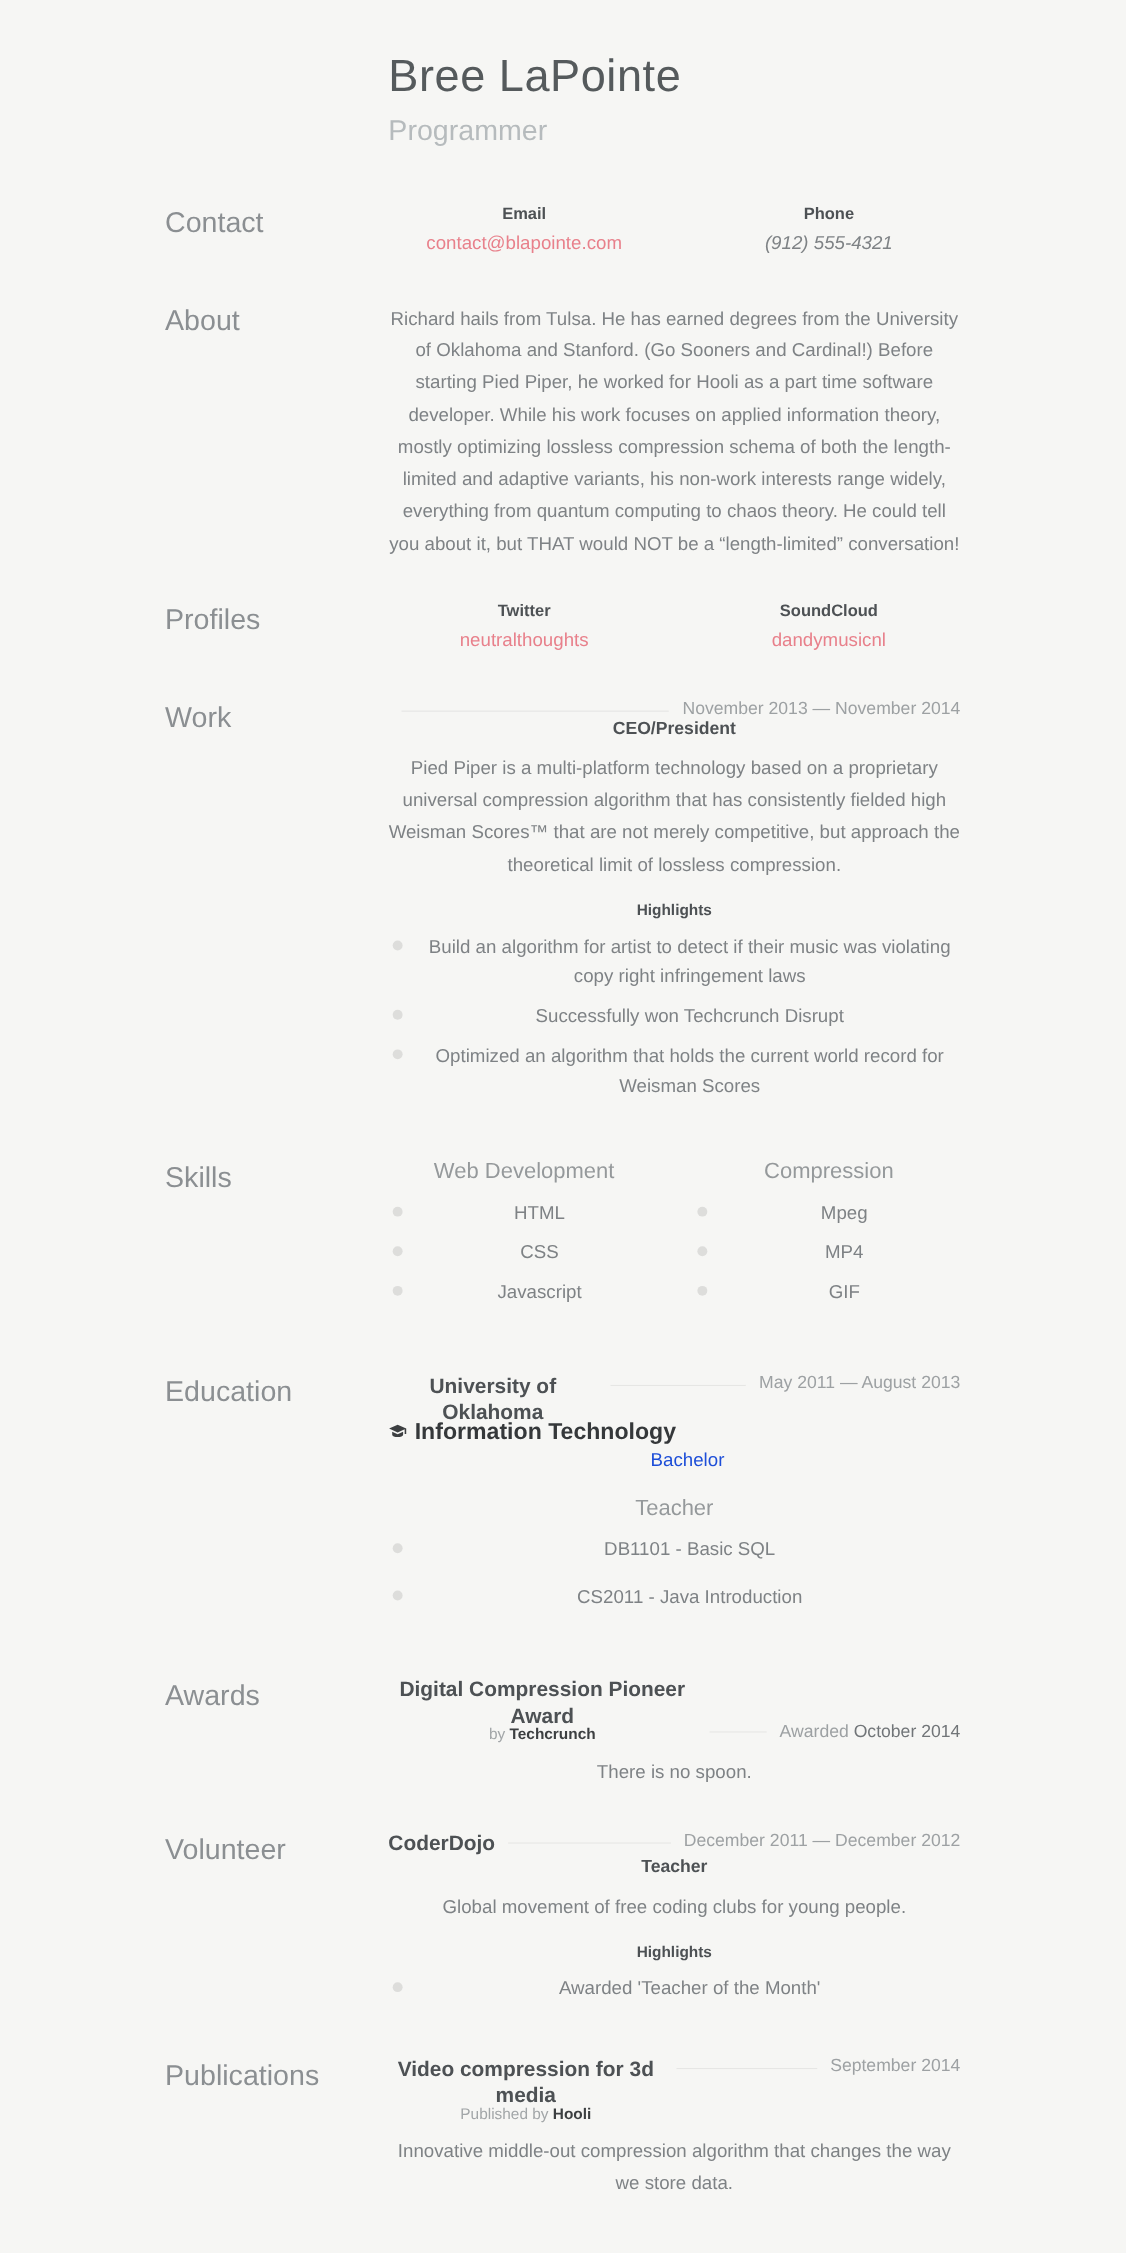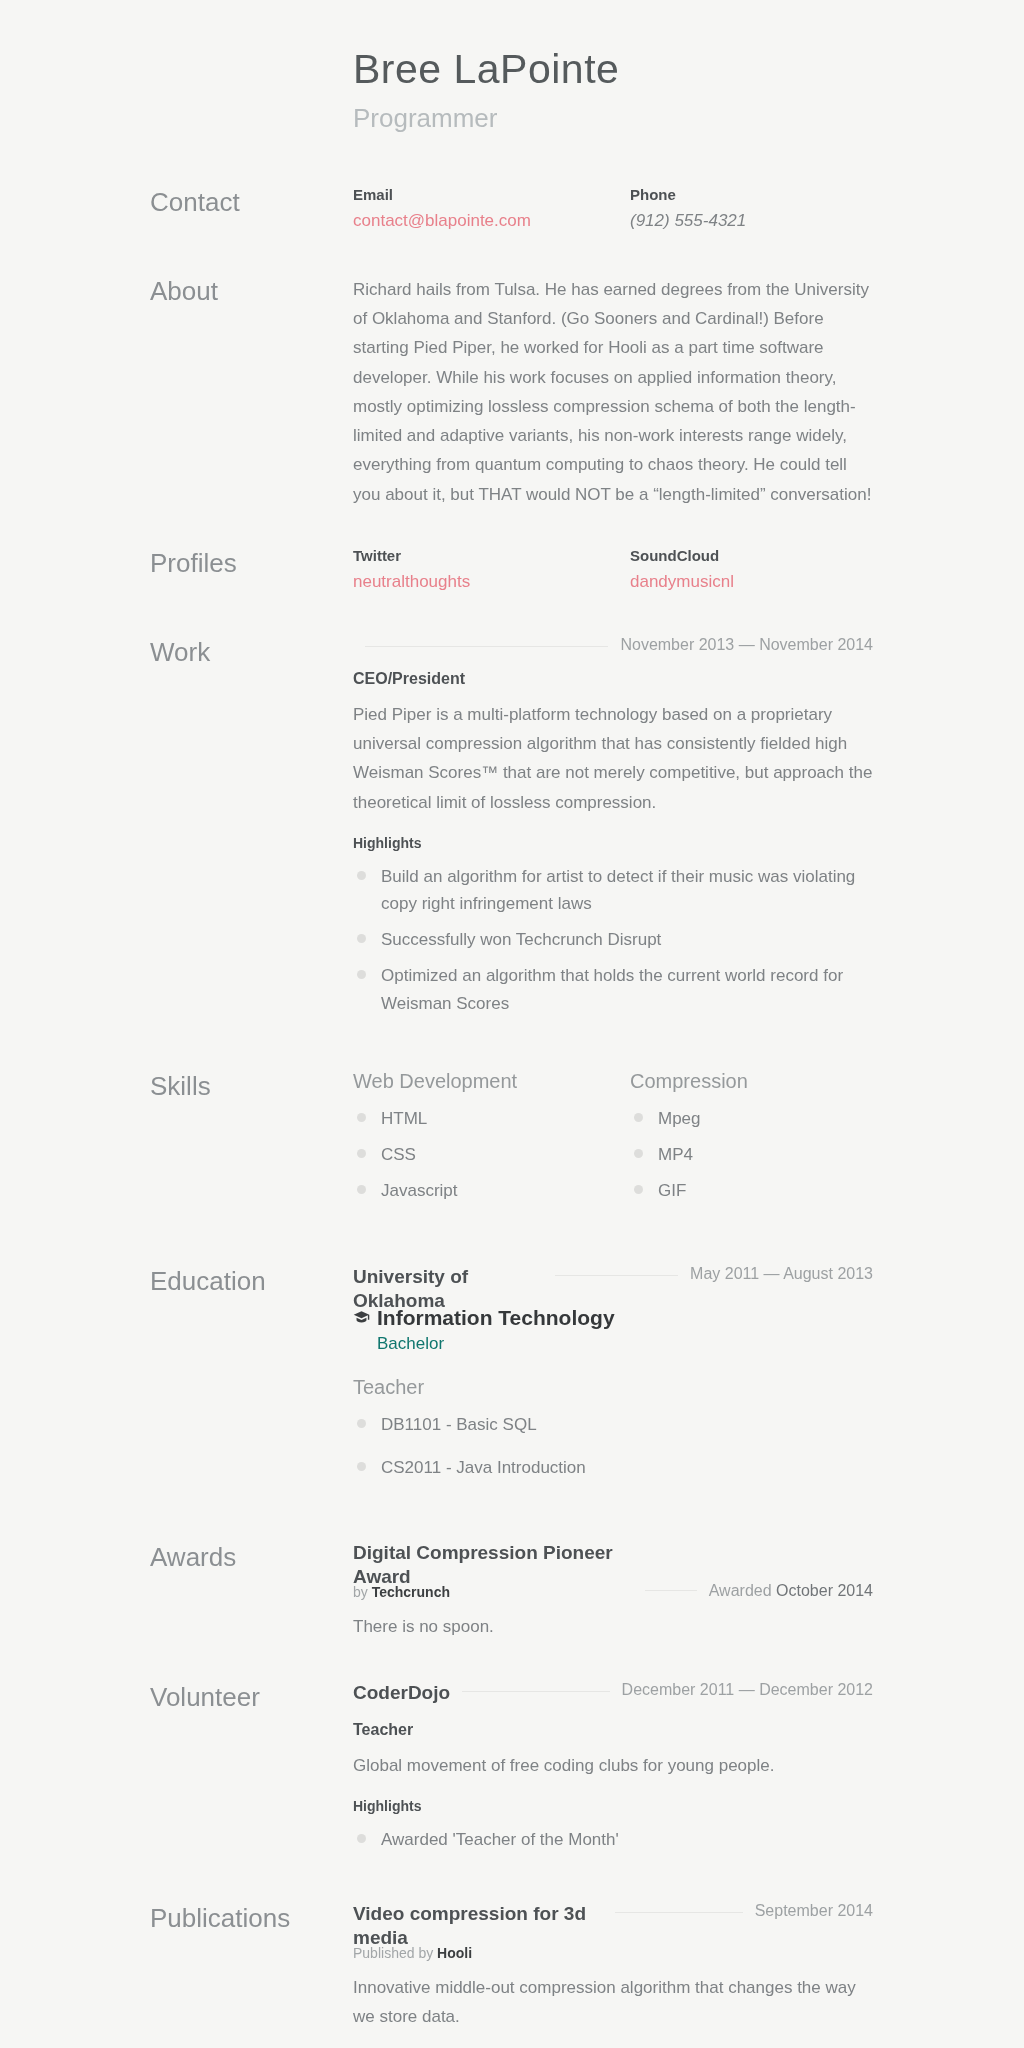--- a/index.html
+++ b/index.html
@@ -16,38 +16,38 @@
   .resume-header { margin-left:203px; margin-bottom:52px; }
   .name { font-size:41px; font-weight:400; color:#555a5c; letter-spacing:.5px; }
   .job-title { font-size:26px; font-weight:400; color:#b6bbbd; margin-top:10px; }
 
   
   .section { display:grid; grid-template-columns:157px 520px; column-gap:46px; margin-bottom:44px; }
   .section-label {
     font-size:26px; font-weight:400; color:#8b8f92;
     line-height:1.15; padding-top:2px;
   }
-  .section-content { min-height:10px; }
+  .section-content { min-height:10px;text-align:center; }
 
   .two-col { display:grid; grid-template-columns:247px 247px; column-gap:30px; }
 
   .mini-label { font-size:15px; font-weight:700; color:#4d5154; margin-bottom:8px; }
   .value { font-size:17px; color:#7e8285;font-style:italic; }
   a.link { color:#e8808b; text-decoration:none; font-size:17px; }
 
   .paragraph { font-size:17px; line-height:1.72; color:#7e8285; }
 
   
   .item-header { display:flex; align-items:flex-start; }
   .item-title { font-size:19px; font-weight:700; color:#4d5154; line-height:1.25; }
   .rule { flex:1; border-top:1px solid #e6e6e4; margin:10px 12px 0 12px; }
   .date { font-size:16px; color:#9da1a3; white-space:nowrap; }
   .date .date-strong { color:#717578; }
 
-  .position { font-size:16px; font-weight:700; color:#4d5154; margin-top:16px; }
+  .position { font-size:16px; font-weight:700; color:#4d5154; }
   .summary { margin-top:12px; }
 
   .highlights-label { font-size:14px; font-weight:700; color:#4d5154; margin-top:18px; }
 
   ul.dotted { list-style:none; margin-top:12px; }
   ul.dotted li {
     position:relative; padding-left:28px; font-size:17px; line-height:1.6;
     color:#7e8285; margin-bottom:9px;
   }
   ul.dotted li::before {
@@ -55,21 +55,21 @@
     border-radius:50%; background:#dddddb;
   }
 
   .group-name { font-size:20px; font-weight:400; color:#95999b; margin-bottom:10px; }
 
   
   .edu-title-block { width:190px; }
   .study-row { display:flex; align-items:center; margin-top:-7px; }
   .study-icon { width:17px; height:17px; margin-right:7px; flex:none; }
   .study-area { font-size:21px; font-weight:700; color:#35383a; }
-  .study-type { font-size:17px; color:#0f766e; margin:4px 0 0 24px; }
+  .study-type { font-size:17px; color:#1d4ed8; margin:4px 0 0 24px; }
   .courses-heading { font-size:20px; font-weight:400; color:#95999b; margin-top:22px; }
   ul.spread li { margin-bottom:16px; }
 
   
   .byline { font-size:14px; margin-top:-5px; white-space:nowrap; }
   .byline .by-light { color:#a2a6a8; }
   .byline .by-strong { color:#3c3f41; font-weight:700; }
   .award-title-block { width:280px; }
   .pub-title-block { width:250px; }
   .rule-low { align-self:flex-end; margin-bottom:9px; }

